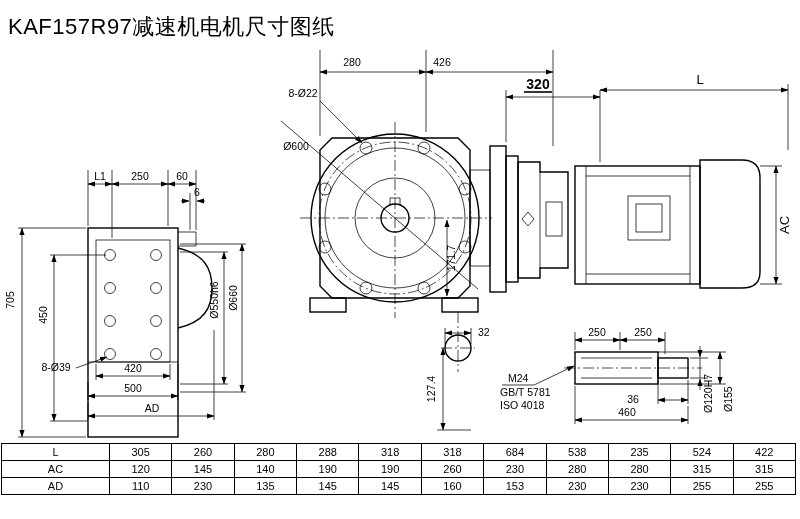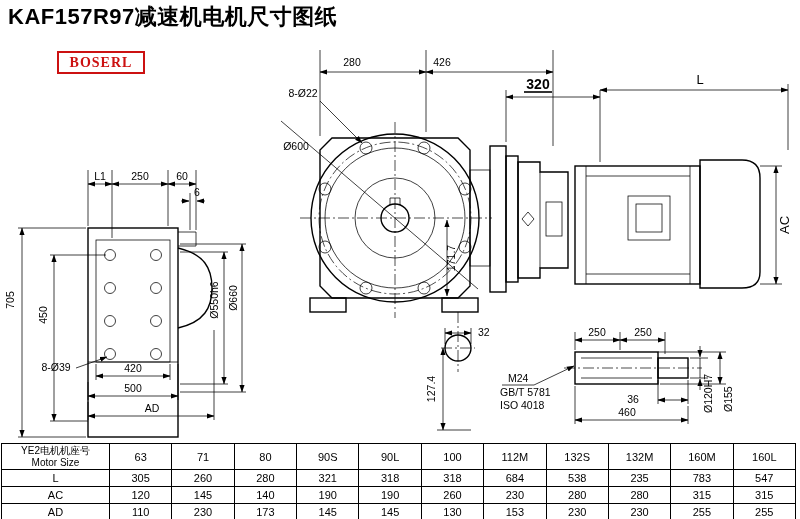--- a/index.html
+++ b/index.html
@@ -1,19 +1,19 @@
 <!DOCTYPE html>
 <html><head>
 <meta charset="utf-8">
 <style>
   * { margin:0; padding:0; box-sizing:border-box; }
   html,body { width:800px; height:519px; }
   body { background:#fff; position:relative; overflow:hidden; font-family:"Liberation Sans",sans-serif; }
   .page { position:absolute; inset:0; background:#fff; }
-  .title { position:absolute; left:8px; top:2px; font-size:22px; font-weight:bold; color:#000;
+  .title { position:absolute; left:8px; top:12px; font-size:22px; font-weight:normal; color:#000;
            letter-spacing:.5px; font-family:"Liberation Sans",sans-serif; }
   .logo-box { position:absolute; left:57px; top:51px; width:88px; height:23px; border:2px solid #cc1111;
               display:flex; align-items:center; justify-content:center; background:#fff; }
   .logo-text { font-family:"Liberation Serif",serif; font-weight:bold; font-size:14px; color:#cc1111; letter-spacing:1px; }
   svg.drawing { position:absolute; left:0; top:0; }
   .ol { fill:none; stroke:#000; stroke-width:1.4; }
   .tl { fill:none; stroke:#000; stroke-width:.75; }
   .dl { fill:none; stroke:#000; stroke-width:.75; }
   .cl { fill:none; stroke:#000; stroke-width:.7; stroke-dasharray:11 3 2 3; }
   text.d  { font:10.5px "Liberation Sans",sans-serif; fill:#000; }
@@ -265,93 +265,73 @@
       <g>
         <line class="tl" x1="658" y1="352" x2="726" y2="352"></line>
         <line class="tl" x1="660" y1="384" x2="726" y2="384"></line>
         <line class="dl" x1="720" y1="352" x2="720" y2="384" marker-start="url(#arr)" marker-end="url(#arr)"></line>
         <text class="d" x="732" y="412" text-anchor="start" transform="rotate(-90 732 412)">Ø155</text>
       </g>
     </g>
   </svg>
 
   <div class="title">KAF157R97减速机电机尺寸图纸</div>
-  <div class="logo-box">
-    <span class="logo-text">BOSERL</span>
-  </div>
 
   <table class="dim-table">
     <colgroup>
       <col style="width:108px">
         <col>
         <col>
         <col>
         <col>
         <col>
         <col>
         <col>
         <col>
         <col>
         <col>
         <col>
     </colgroup>
     <tbody>
-      <tr class="hd">
-        <th class="label-cell">
-          <div>YE2电机机座号</div>
-          <div>Motor Size</div>
-        </th>
-        <th>63</th>
-        <th>71</th>
-        <th>80</th>
-        <th>90S</th>
-        <th>90L</th>
-        <th>100</th>
-        <th>112M</th>
-        <th>132S</th>
-        <th>132M</th>
-        <th>160M</th>
-        <th>160L</th>
-      </tr>
       <tr class="vr">
         <td>L</td>
         <td>305</td>
         <td>260</td>
         <td>280</td>
-        <td>321</td>
+        <td>288</td>
         <td>318</td>
         <td>318</td>
         <td>684</td>
         <td>538</td>
         <td>235</td>
-        <td>783</td>
-        <td>547</td>
+        <td>524</td>
+        <td>422</td>
       </tr>
       <tr class="vr">
         <td>AC</td>
         <td>120</td>
         <td>145</td>
         <td>140</td>
         <td>190</td>
         <td>190</td>
         <td>260</td>
         <td>230</td>
         <td>280</td>
         <td>280</td>
         <td>315</td>
         <td>315</td>
       </tr>
       <tr class="vr">
         <td>AD</td>
         <td>110</td>
         <td>230</td>
-        <td>173</td>
+        <td>135</td>
         <td>145</td>
         <td>145</td>
-        <td>130</td>
+        <td>160</td>
         <td>153</td>
         <td>230</td>
         <td>230</td>
         <td>255</td>
         <td>255</td>
       </tr>
     </tbody>
   </table>
 
 </div>

